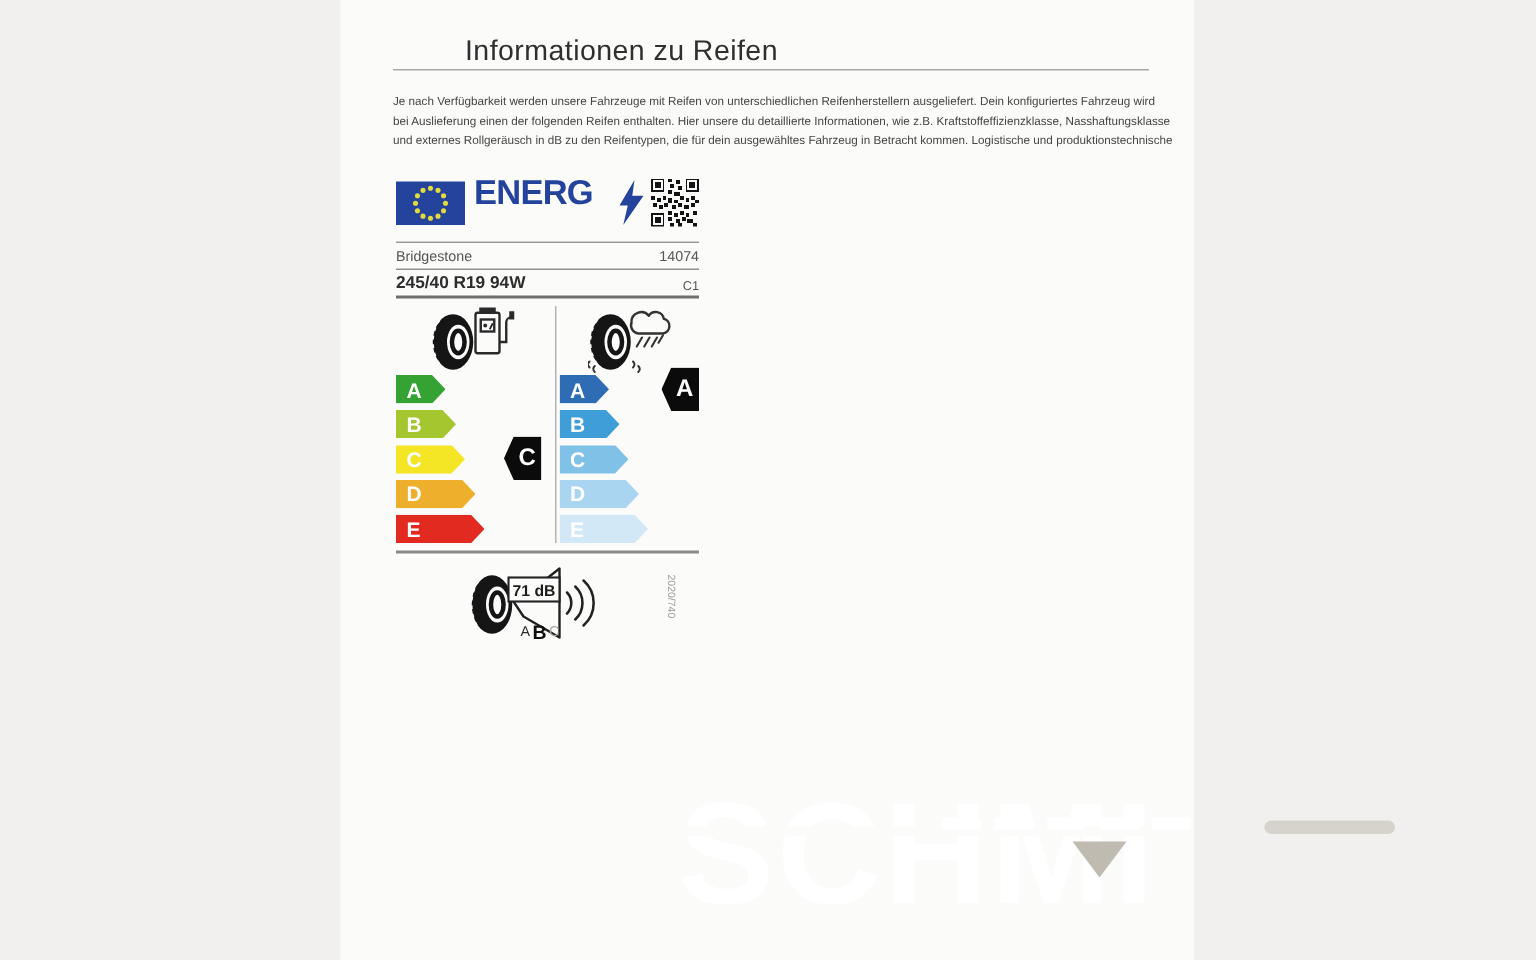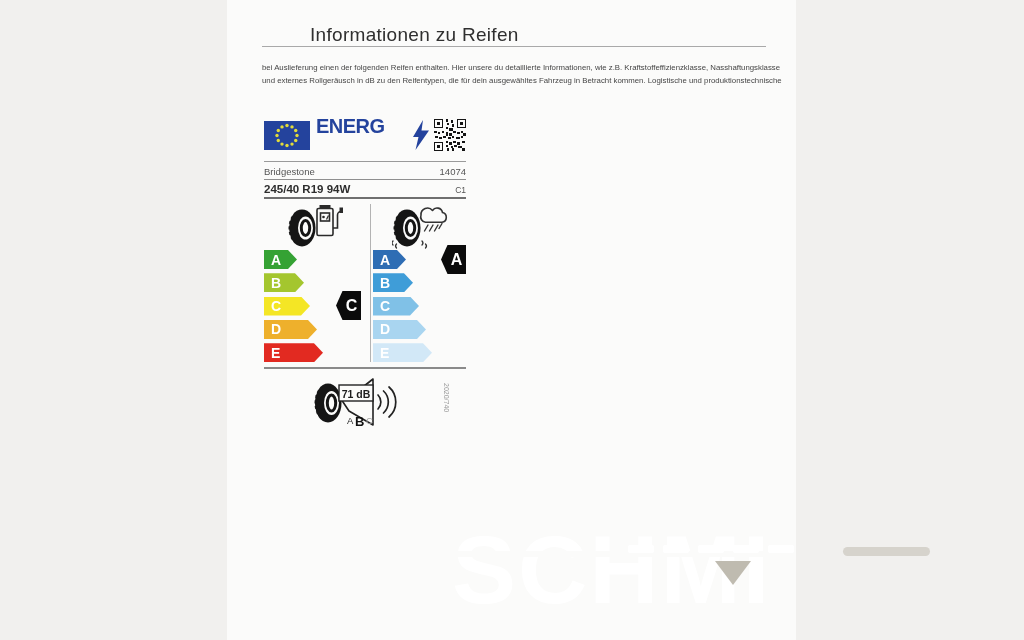--- a/index.html
+++ b/index.html
@@ -15,21 +15,21 @@
 
   .intro { position:absolute; left:35px; top:62px; width:520px; color:#454545;
            font-size:7.8px; line-height:12.8px; letter-spacing:0; }
   .intro div { white-space:nowrap; }
 
   
   .tyre-label { position:absolute; left:37px; top:119px; width:202px; height:318px; }
 
   .label-header { position:absolute; left:0; top:0; width:202px; height:36px; }
   .eu-flag { position:absolute; left:0; top:2px; width:46px; height:29px; background:#24439d; }
-  .energ-word { position:absolute; left:52px; top:-4px; font-size:20px; font-weight:700;
+  .energ-word { position:absolute; left:52px; top:-4px; font-size:23px; font-weight:700;
                 color:#24439d; letter-spacing:-0.5px; }
   .bolt { position:absolute; left:149px; top:1px; }
   .qr { position:absolute; right:0px; top:0px; width:32px; height:32px; }
   .hr1 { position:absolute; left:0; top:42px; width:202px; height:1px; background:#9a9a9a; }
 
   .supplier-row { position:absolute; left:0; top:47px; width:202px; height:14px;
                   display:flex; justify-content:space-between; align-items:flex-end;
                   border-bottom:1px solid #8f8f8f; padding-bottom:2px; }
   .supplier-row span { font-size:9.5px; color:#555; }
 
@@ -94,20 +94,21 @@
 </style>
 </head>
 <body>
 
 <div class="page">
 
   <div class="page-title">Informationen zu Reifen</div>
   <div class="title-rule"></div>
 
   <div class="intro">
+    <div>Je nach Verfügbarkeit werden unsere Fahrzeuge mit Reifen von unterschiedlichen Reifenherstellern ausgeliefert. Dein konfiguriertes Fahrzeug wird</div>
     <div>bei Auslieferung einen der folgenden Reifen enthalten. Hier unsere du detaillierte Informationen, wie z.B. Kraftstoffeffizienzklasse, Nasshaftungsklasse</div>
     <div>und externes Rollgeräusch in dB zu den Reifentypen, die für dein ausgewähltes Fahrzeug in Betracht kommen. Logistische und produktionstechnische</div>
   </div>
 
   <div class="tyre-label">
 
     <div class="label-header">
       <div class="eu-flag">
         <svg width="46" height="29" viewBox="0 0 46 29">
           <g fill="#e3dc3a">

